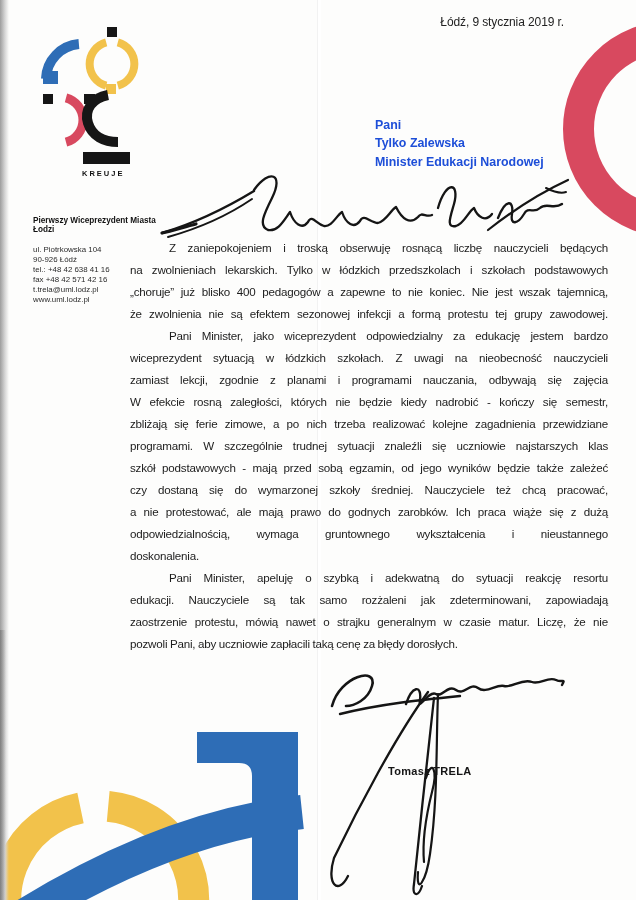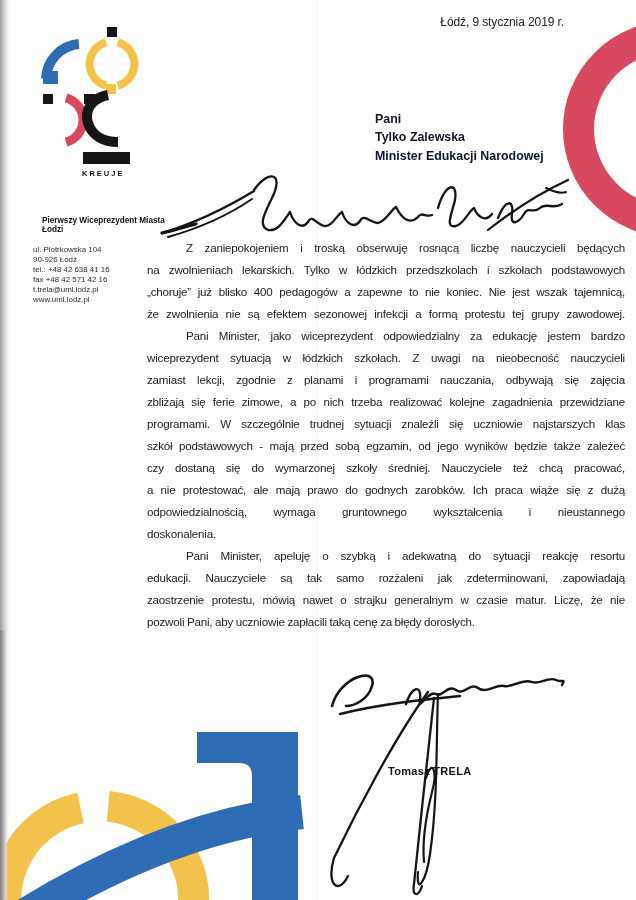--- a/index.html
+++ b/index.html
@@ -3,26 +3,26 @@
 <meta charset="utf-8">
 <style>
   html,body{margin:0;padding:0;background:#ffffff;}
   .page{position:relative;width:636px;height:900px;background:#fdfdfc;overflow:hidden;
         font-family:"Liberation Sans",sans-serif;color:#1e1e1e;}
   .abs{position:absolute;}
 
   .date{top:15px;right:72px;font-size:12px;letter-spacing:-0.1px;color:#222;}
 
   .sender{left:33px;top:216px;width:140px;}
-  .sender-title{font-size:8.2px;font-weight:bold;color:#111;margin:0 0 11px 9px;}
+  .sender-title{font-size:8.2px;font-weight:bold;color:#111;margin:0 0 11px 0;}
   .sender-line{font-size:7.9px;line-height:9.9px;color:#2b2b2b;}
 
-  .recipient{left:375px;top:110px;font-weight:bold;font-size:12.4px;line-height:18.4px;color:#0f172a;}
+  .recipient{left:375px;top:116px;font-weight:bold;font-size:12.4px;line-height:18.4px;color:#1d4ed8;}
 
-  .body-text{left:147px;top:237px;width:478px;font-size:11.6px;letter-spacing:-0.2px;word-spacing:-0.4px;color:#1c1c1c;}
+  .body-text{left:130px;top:237px;width:478px;font-size:11.6px;letter-spacing:-0.2px;word-spacing:-0.4px;color:#1c1c1c;}
   .bodyline{line-height:22px;text-align:justify;text-align-last:justify;}
   .bodyline.last{text-align-last:left;}
   .bodyline.ind{padding-left:39px;}
 
   .printed-name{left:388px;top:765px;font-size:11px;font-weight:bold;letter-spacing:0.3px;color:#151515;}
 
   .handwriting path{fill:none;stroke:#151515;stroke-linecap:round;stroke-linejoin:round;}
 
   .red-ring{left:563px;top:21px;width:216px;height:216px;border:31px solid #d8495f;border-radius:50%;box-sizing:border-box;}
 
@@ -97,20 +97,21 @@
   </svg>
 
   <div class="abs body-text">
     <div class="bodyline ind">Z zaniepokojeniem i troską obserwuję rosnącą liczbę nauczycieli będących</div>
     <div class="bodyline">na zwolnieniach lekarskich. Tylko w łódzkich przedszkolach i szkołach podstawowych</div>
     <div class="bodyline">„choruje” już blisko 400 pedagogów a zapewne to nie koniec. Nie jest wszak tajemnicą,</div>
     <div class="bodyline">że zwolnienia nie są efektem sezonowej infekcji a formą protestu tej grupy zawodowej.</div>
     <div class="bodyline ind">Pani Minister, jako wiceprezydent odpowiedzialny za edukację jestem bardzo</div>
     <div class="bodyline">wiceprezydent sytuacją w łódzkich szkołach. Z uwagi na nieobecność nauczycieli</div>
     <div class="bodyline">zamiast lekcji, zgodnie z planami i programami nauczania, odbywają się zajęcia</div>
+    <div class="bodyline">W efekcie rosną zaległości, których nie będzie kiedy nadrobić - kończy się semestr,</div>
     <div class="bodyline">zbliżają się ferie zimowe, a po nich trzeba realizować kolejne zagadnienia przewidziane</div>
     <div class="bodyline">programami. W szczególnie trudnej sytuacji znaleźli się uczniowie najstarszych klas</div>
     <div class="bodyline">szkół podstawowych - mają przed sobą egzamin, od jego wyników będzie także zależeć</div>
     <div class="bodyline">czy dostaną się do wymarzonej szkoły średniej. Nauczyciele też chcą pracować,</div>
     <div class="bodyline">a nie protestować, ale mają prawo do godnych zarobków. Ich praca wiąże się z dużą</div>
     <div class="bodyline">odpowiedzialnością, wymaga gruntownego wykształcenia i nieustannego</div>
     <div class="bodyline last">doskonalenia.</div>
     <div class="bodyline ind">Pani Minister, apeluję o szybką i adekwatną do sytuacji reakcję resortu</div>
     <div class="bodyline">edukacji. Nauczyciele są tak samo rozżaleni jak zdeterminowani, zapowiadają</div>
     <div class="bodyline">zaostrzenie protestu, mówią nawet o strajku generalnym w czasie matur. Liczę, że nie</div>

